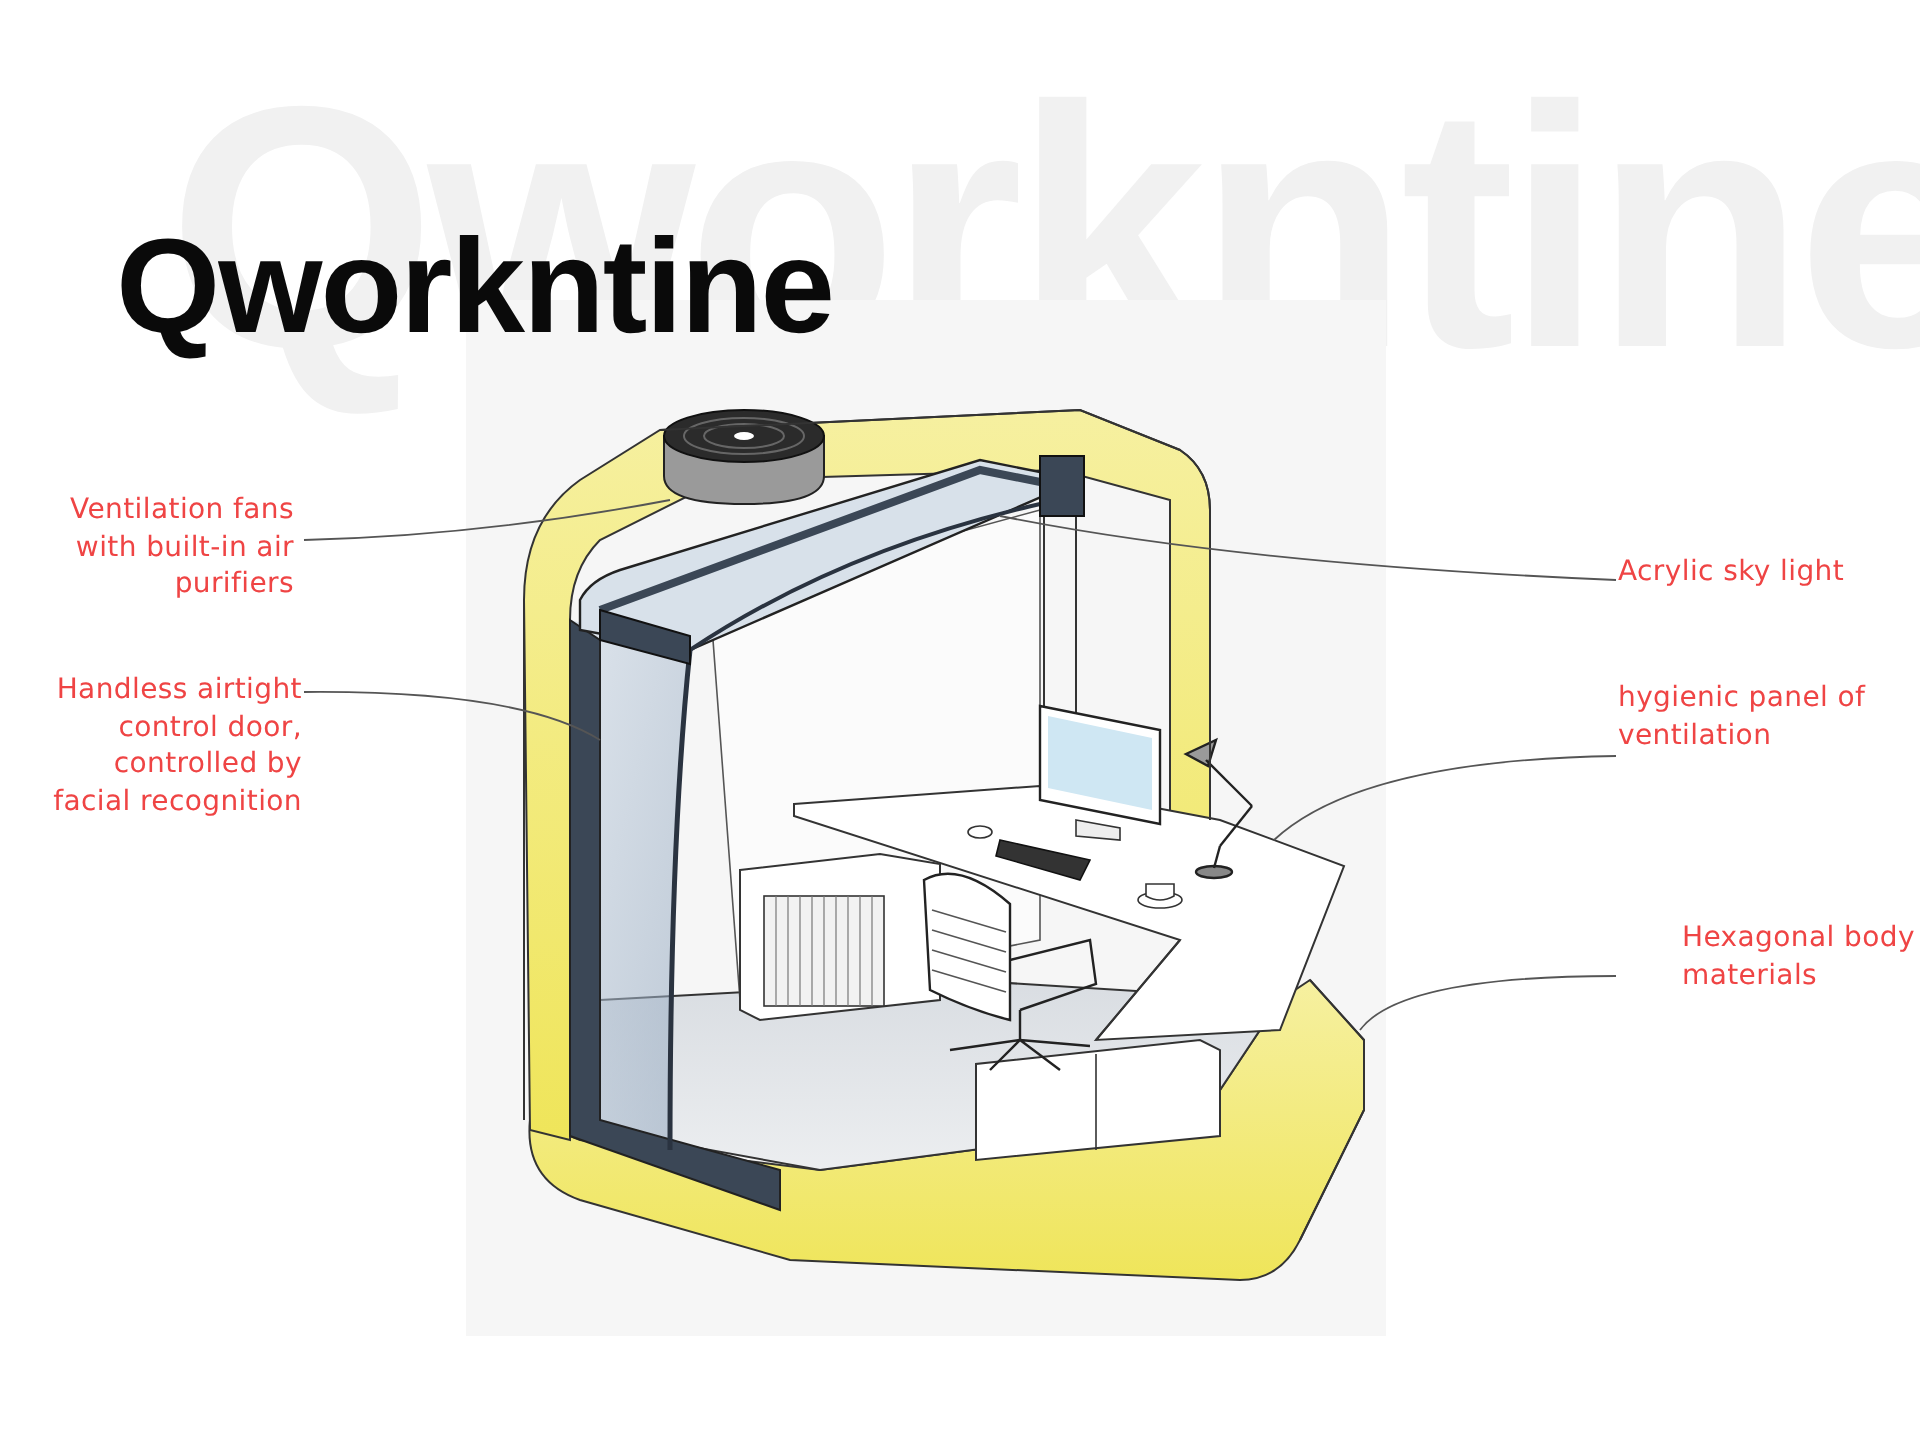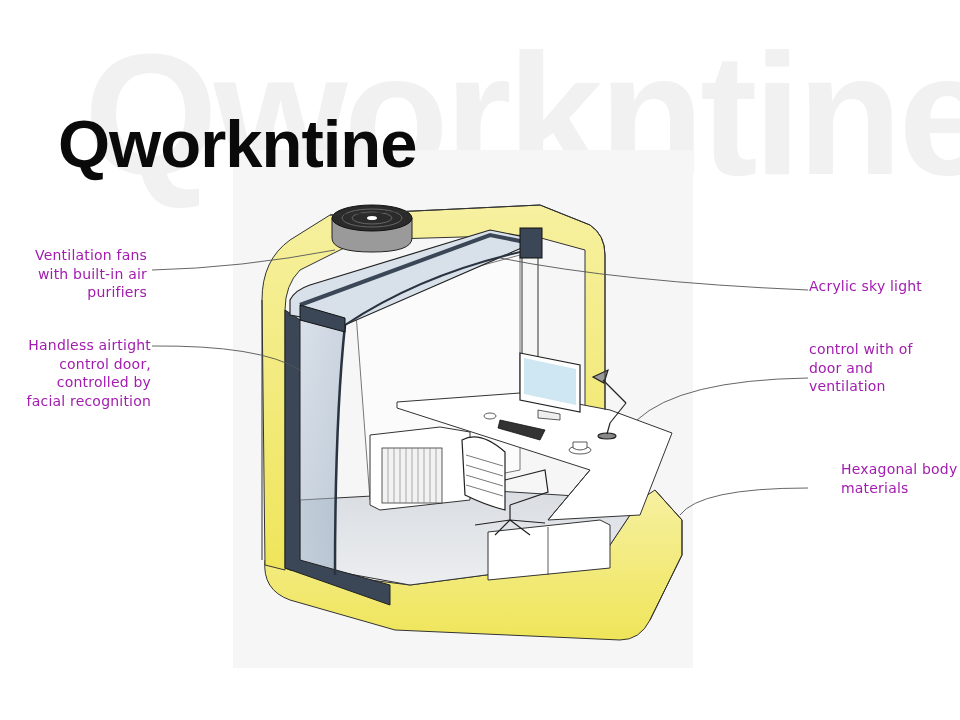--- a/index.html
+++ b/index.html
@@ -1,20 +1,20 @@
 <!DOCTYPE html>
 <html><head>
 <meta charset="utf-8">
 <style>
   html, body { margin:0; padding:0; }
   body { width:960px; height:720px; background:#ffffff; position:relative; overflow:hidden; font-family:"DejaVu Sans", sans-serif; }
   .bg-word { position:absolute; left:84px; top:28px; font-family:"Liberation Sans", sans-serif; font-weight:700; font-size:172px; letter-spacing:-4px; color:#f1f1f1; white-space:nowrap; line-height:1; }
   .panel { position:absolute; left:233px; top:150px; width:460px; height:518px; background:#f6f6f6; }
   .title { position:absolute; left:58px; top:110px; font-family:"Liberation Sans", sans-serif; font-weight:700; font-size:67px; letter-spacing:-1px; color:#0a0a0a; line-height:1; }
-  .label { position:absolute; font-family:"DejaVu Sans", sans-serif; font-size:14px; line-height:18.5px; color:#a21caf; letter-spacing:0.2px; }
+  .label { position:absolute; font-family:"DejaVu Sans", sans-serif; font-size:14px; line-height:18.5px; color:#ef4444; letter-spacing:0.2px; }
   .label.right-align { text-align:right; }
   .label span { display:block; }
   svg.illus { position:absolute; left:0; top:0; }
 </style>
 </head>
 <body>
 
 <div class="bg-word">Qworkntine</div>
 <div class="panel"></div>
 
@@ -153,21 +153,20 @@
   <span>control door,</span>
   <span>controlled by</span>
   <span>facial recognition</span>
 </div>
 
 <div class="label" style="left:809px; top:277px; width:150px;">
   <span>Acrylic sky light</span>
 </div>
 
 <div class="label" style="left:809px; top:340px; width:150px;">
-  <span>control with of</span>
-  <span>door and</span>
+  <span>hygienic panel of</span>
   <span>ventilation</span>
 </div>
 
 <div class="label" style="left:809px; top:460px; width:150px;margin-left:32px;">
   <span>Hexagonal body</span>
   <span>materials</span>
 </div>
 
 </body></html>

